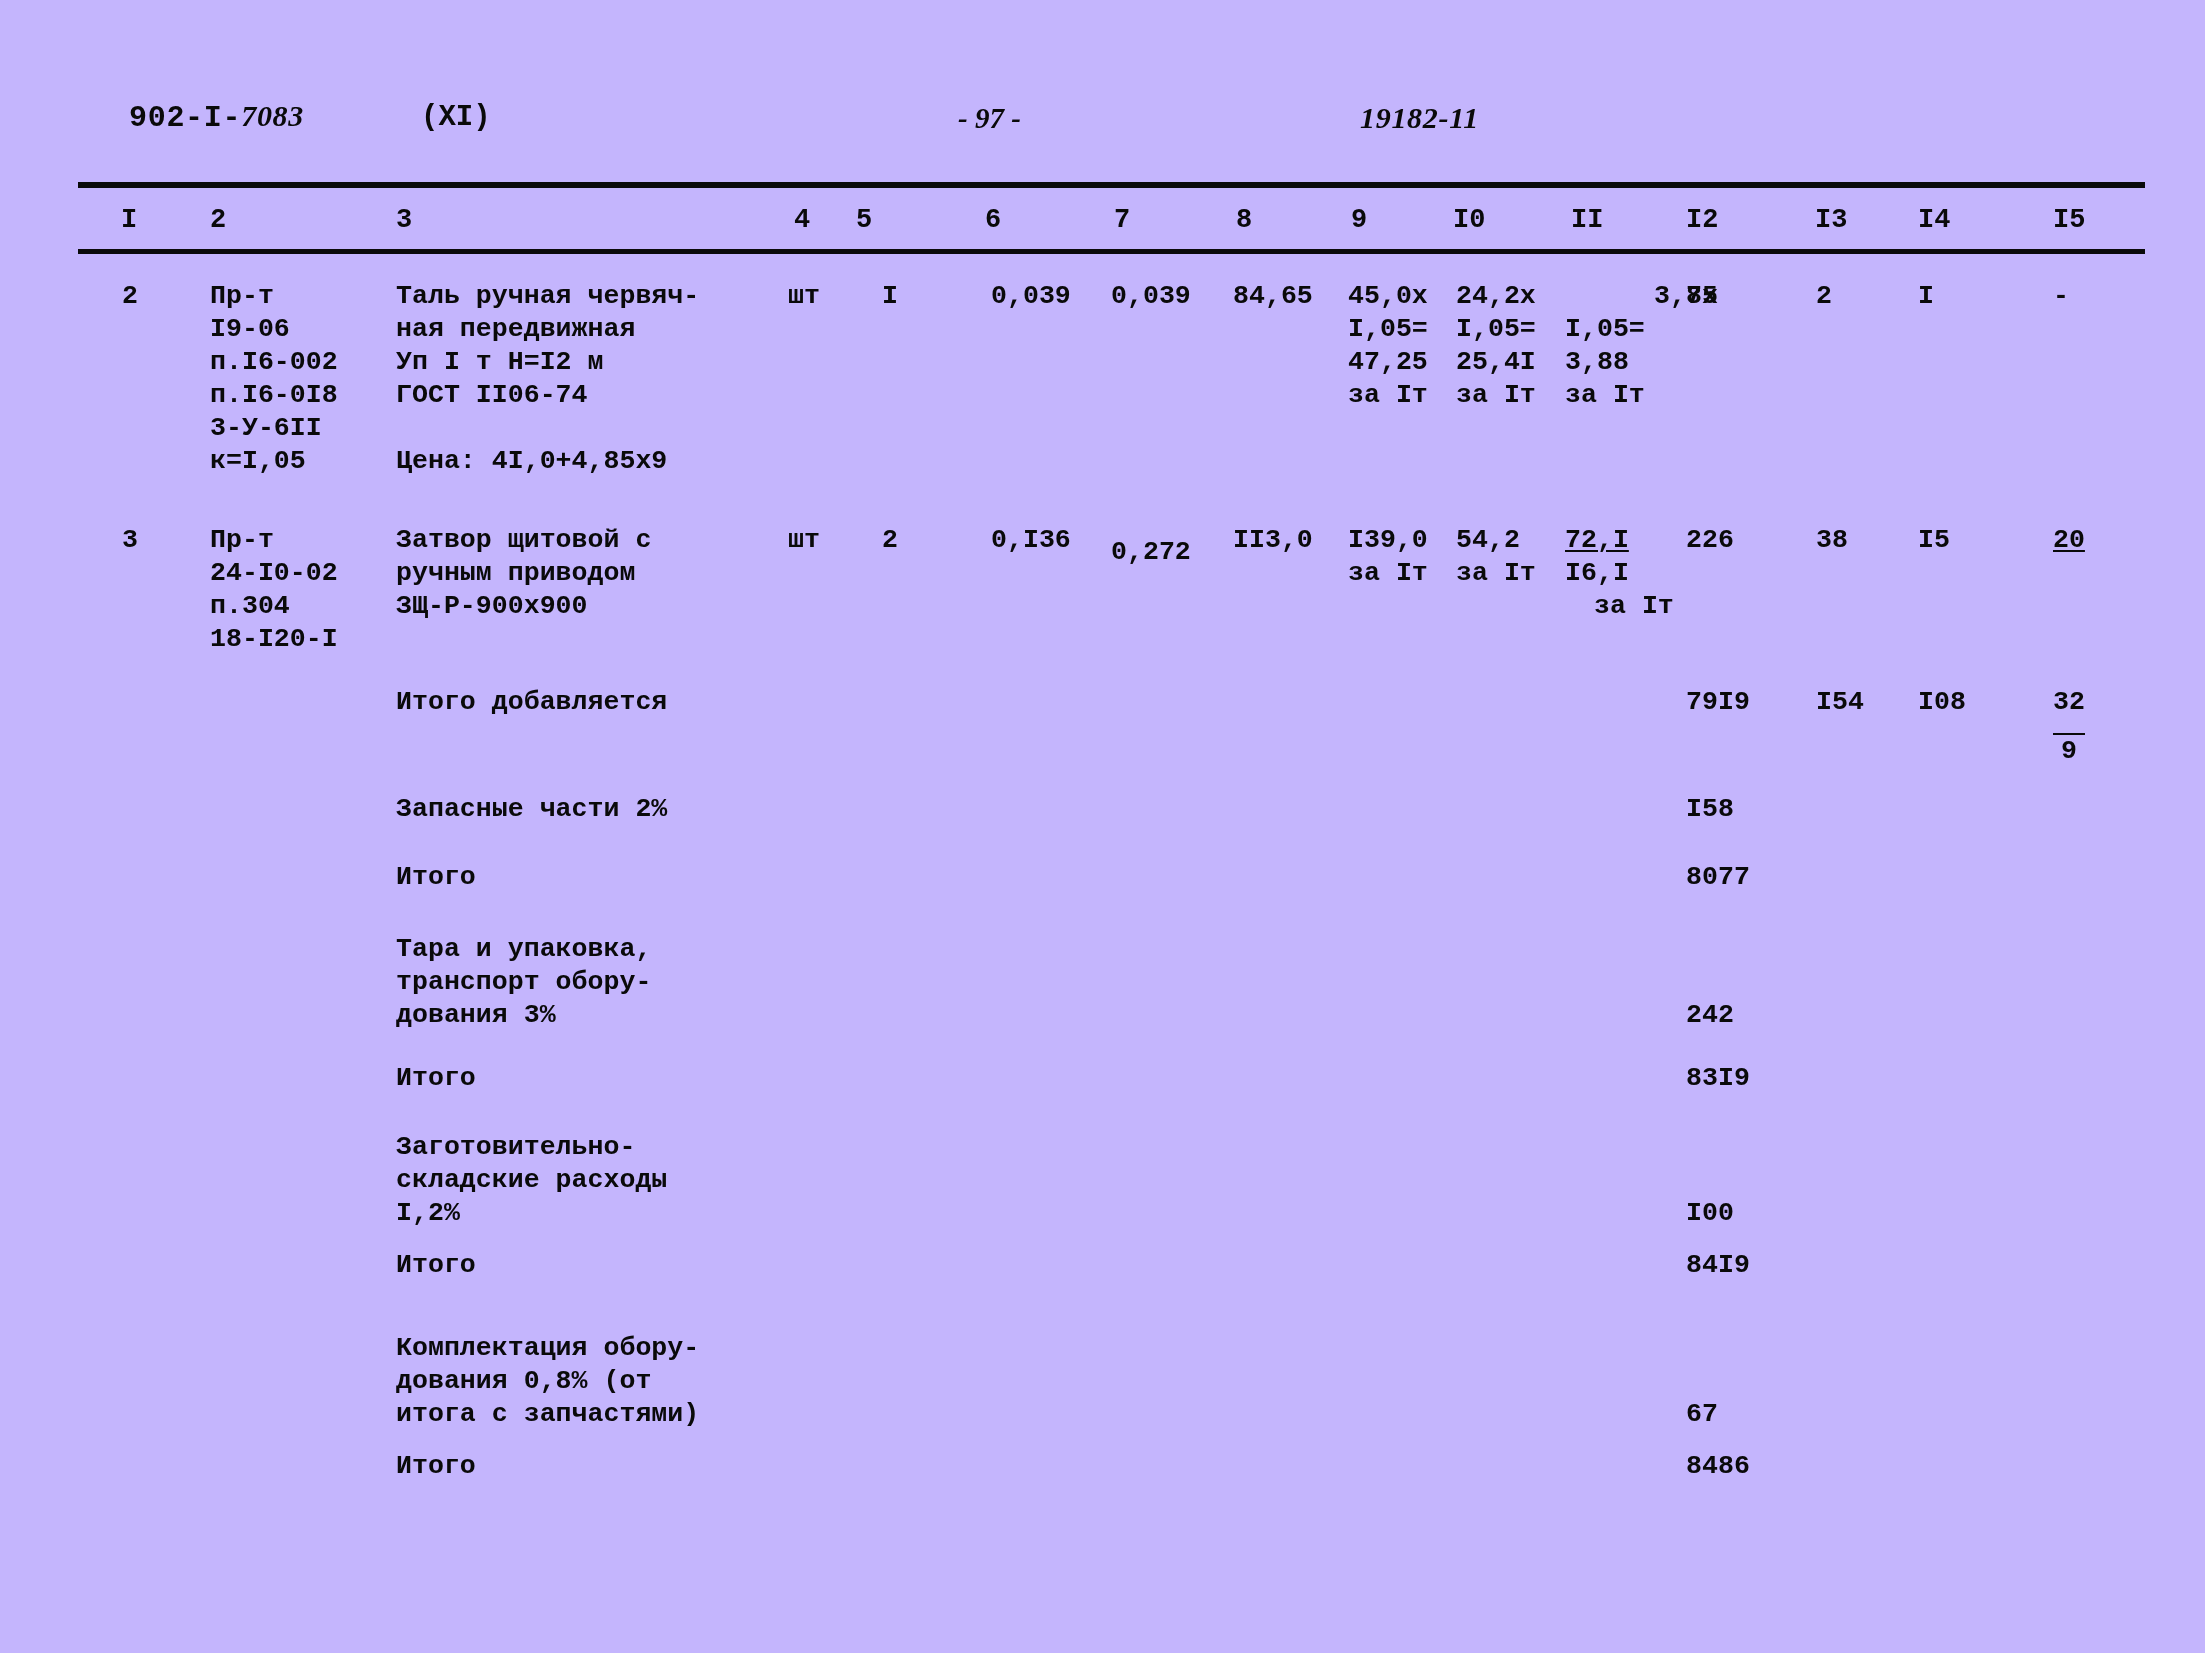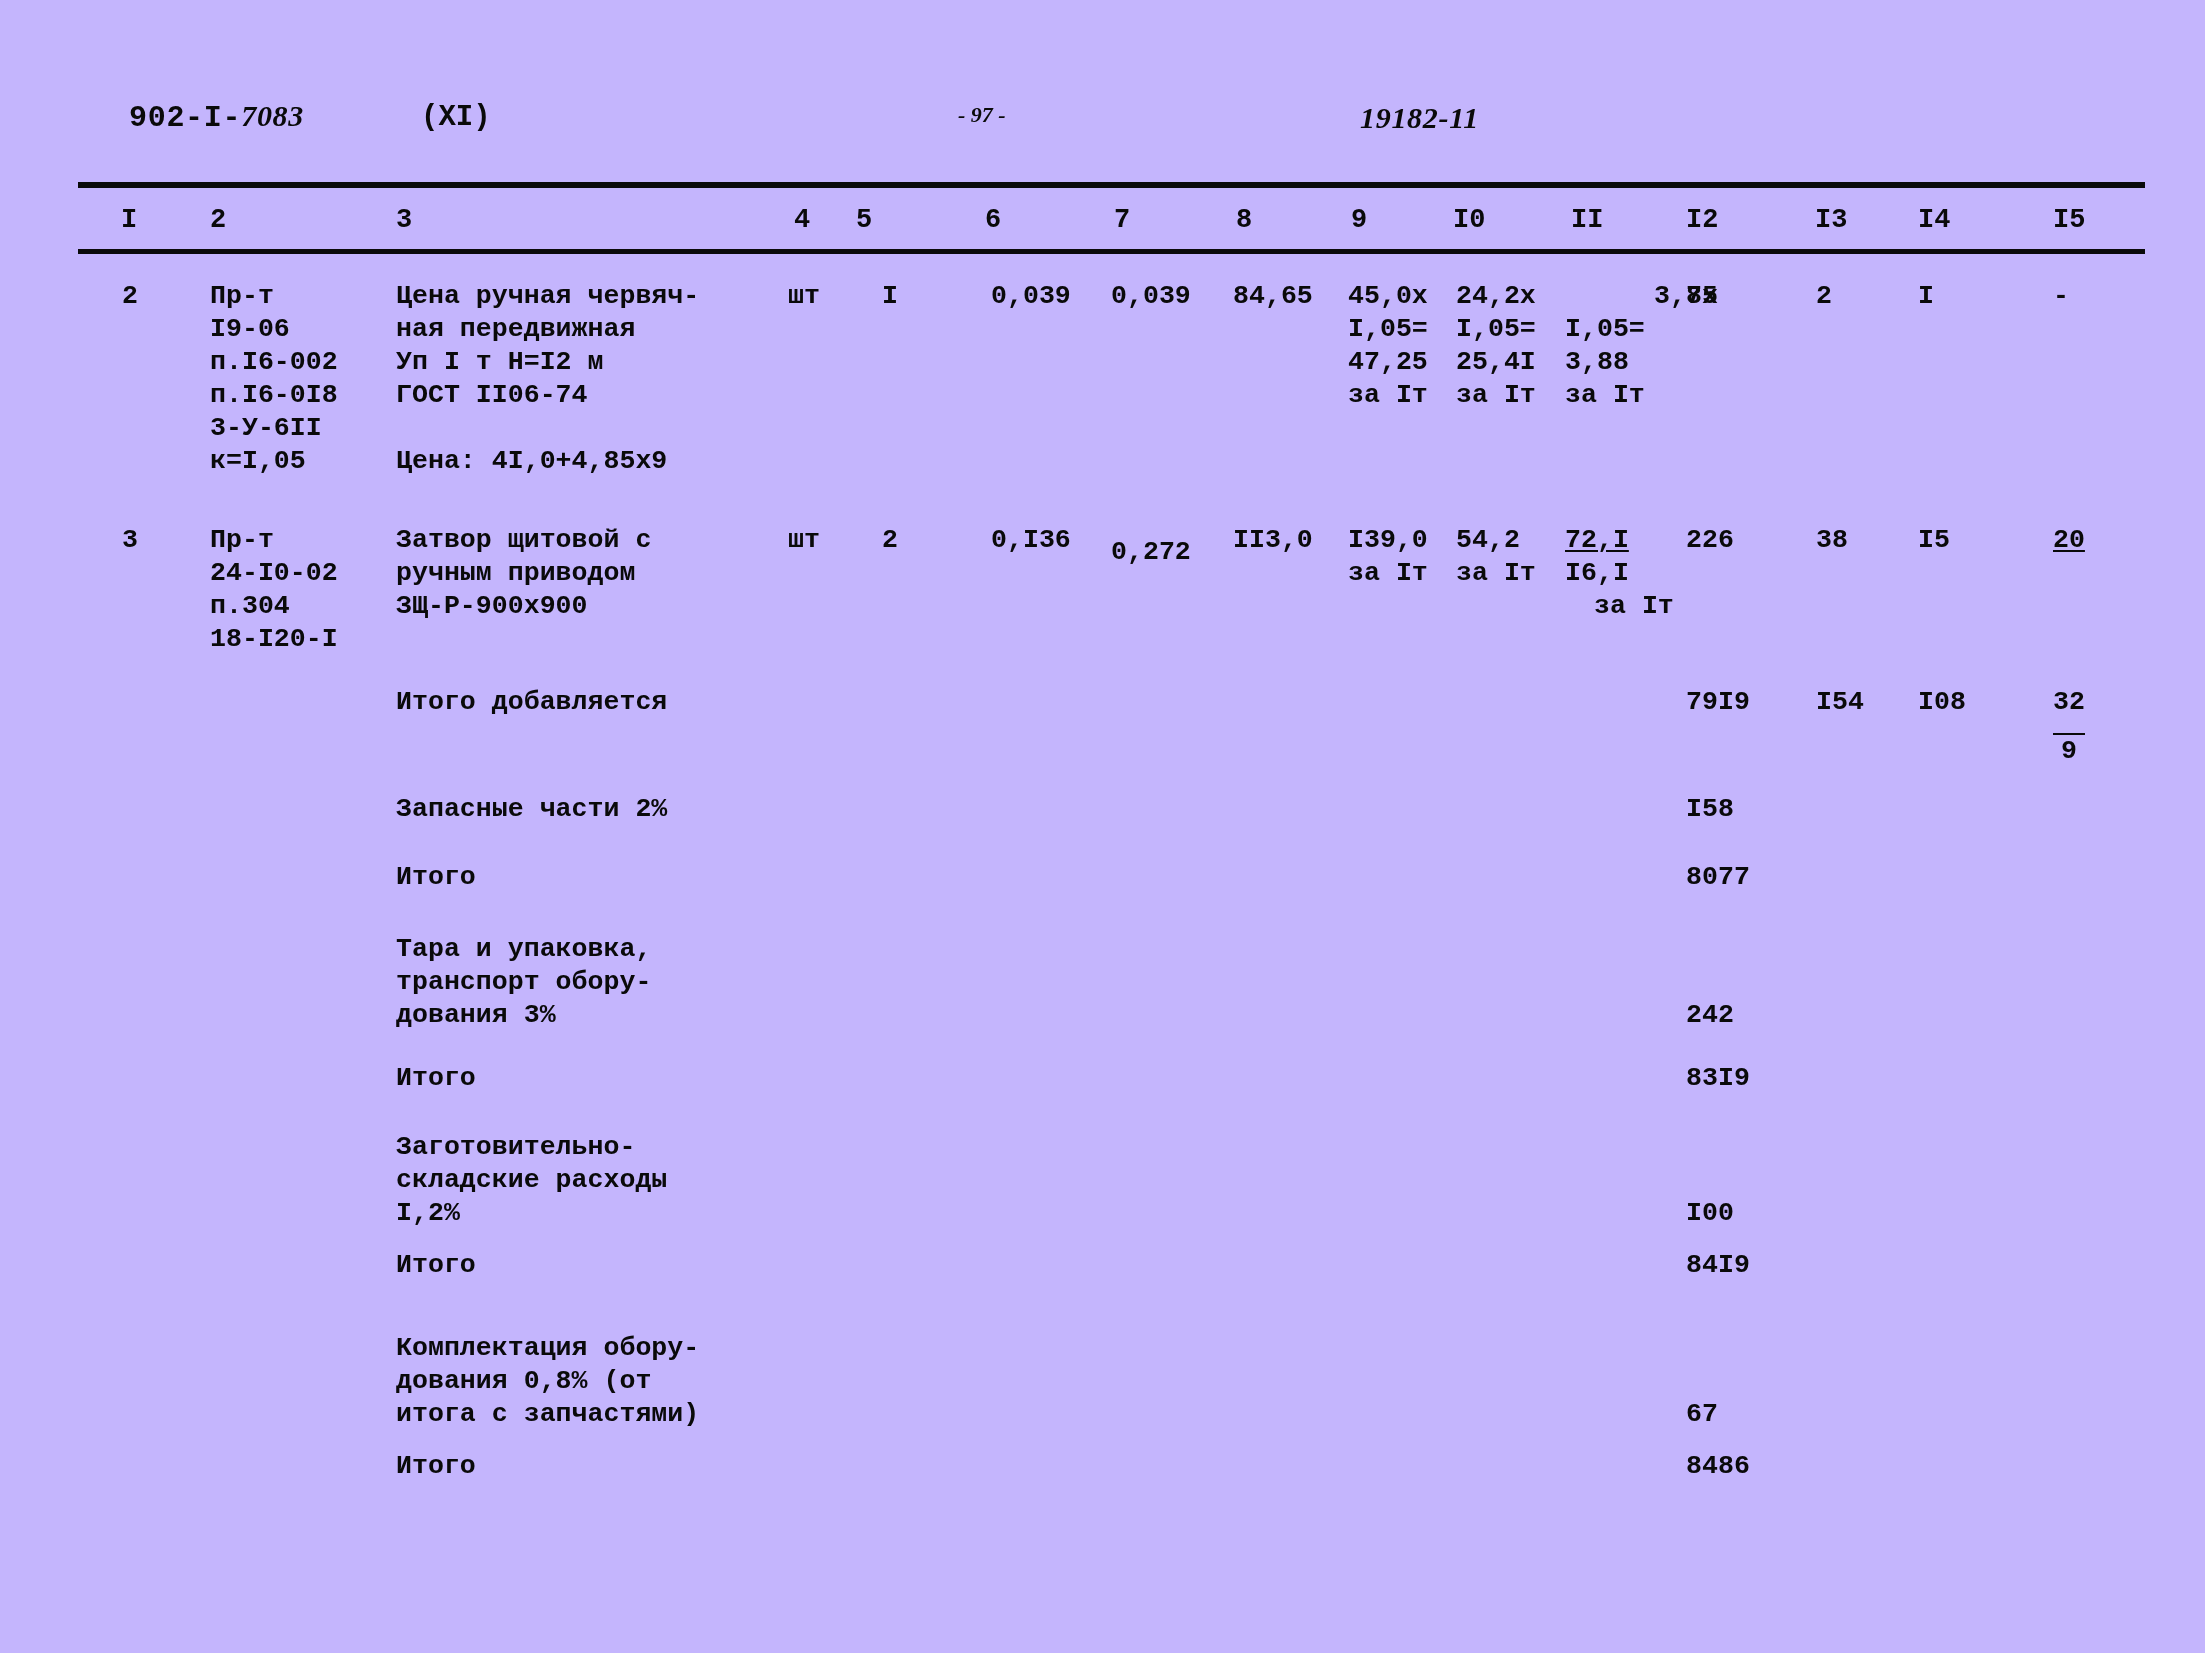--- a/index.html
+++ b/index.html
@@ -35,21 +35,21 @@
     font-weight: 700;
   }
   #doc-volume {
     left: 421px;
     top: 101px;
     font-size: 29px;
   }
   #page-number {
     left: 958px;
     top: 102px;
-    font-size: 22px;
+    font-size: 29px;
     font-family: "Liberation Serif", "DejaVu Serif", serif;
     font-style: italic;
     font-weight: 700;
   }
   #archive-stamp {
     left: 1360px;
     top: 101px;
     font-size: 30px;
     font-family: "Liberation Serif", "DejaVu Serif", serif;
     font-style: italic;
@@ -145,21 +145,21 @@
     </div>
 
   <div id="tbody">
       <div class="cell" style="left: 122px; top: 280px;">2</div>
       <div class="cell" style="left: 210px; top: 280px;">Пр-т</div>
       <div class="cell" style="left: 210px; top: 313px;">I9-06</div>
       <div class="cell" style="left: 210px; top: 346px;">п.I6-002</div>
       <div class="cell" style="left: 210px; top: 379px;">п.I6-0I8</div>
       <div class="cell" style="left: 210px; top: 412px;">3-У-6II</div>
       <div class="cell" style="left: 210px; top: 445px;">к=I,05</div>
-      <div class="cell" style="left: 396px; top: 280px;">Цена ручная червяч-</div>
+      <div class="cell" style="left: 396px; top: 280px;">Таль ручная червяч-</div>
       <div class="cell" style="left: 396px; top: 313px;">ная передвижная</div>
       <div class="cell" style="left: 396px; top: 346px;">Уп I т Н=I2 м</div>
       <div class="cell" style="left: 396px; top: 379px;">ГОСТ II06-74</div>
       <div class="cell" style="left: 396px; top: 445px;">Цена: 4I,0+4,85х9</div>
       <div class="cell" style="left: 788px; top: 280px;">шт</div>
       <div class="cell" style="left: 882px; top: 280px;">I</div>
       <div class="cell" style="left: 991px; top: 280px;">0,039</div>
       <div class="cell" style="left: 1111px; top: 280px;">0,039</div>
       <div class="cell" style="left: 1233px; top: 280px;">84,65</div>
       <div class="cell" style="left: 1348px; top: 280px;">45,0х</div>

